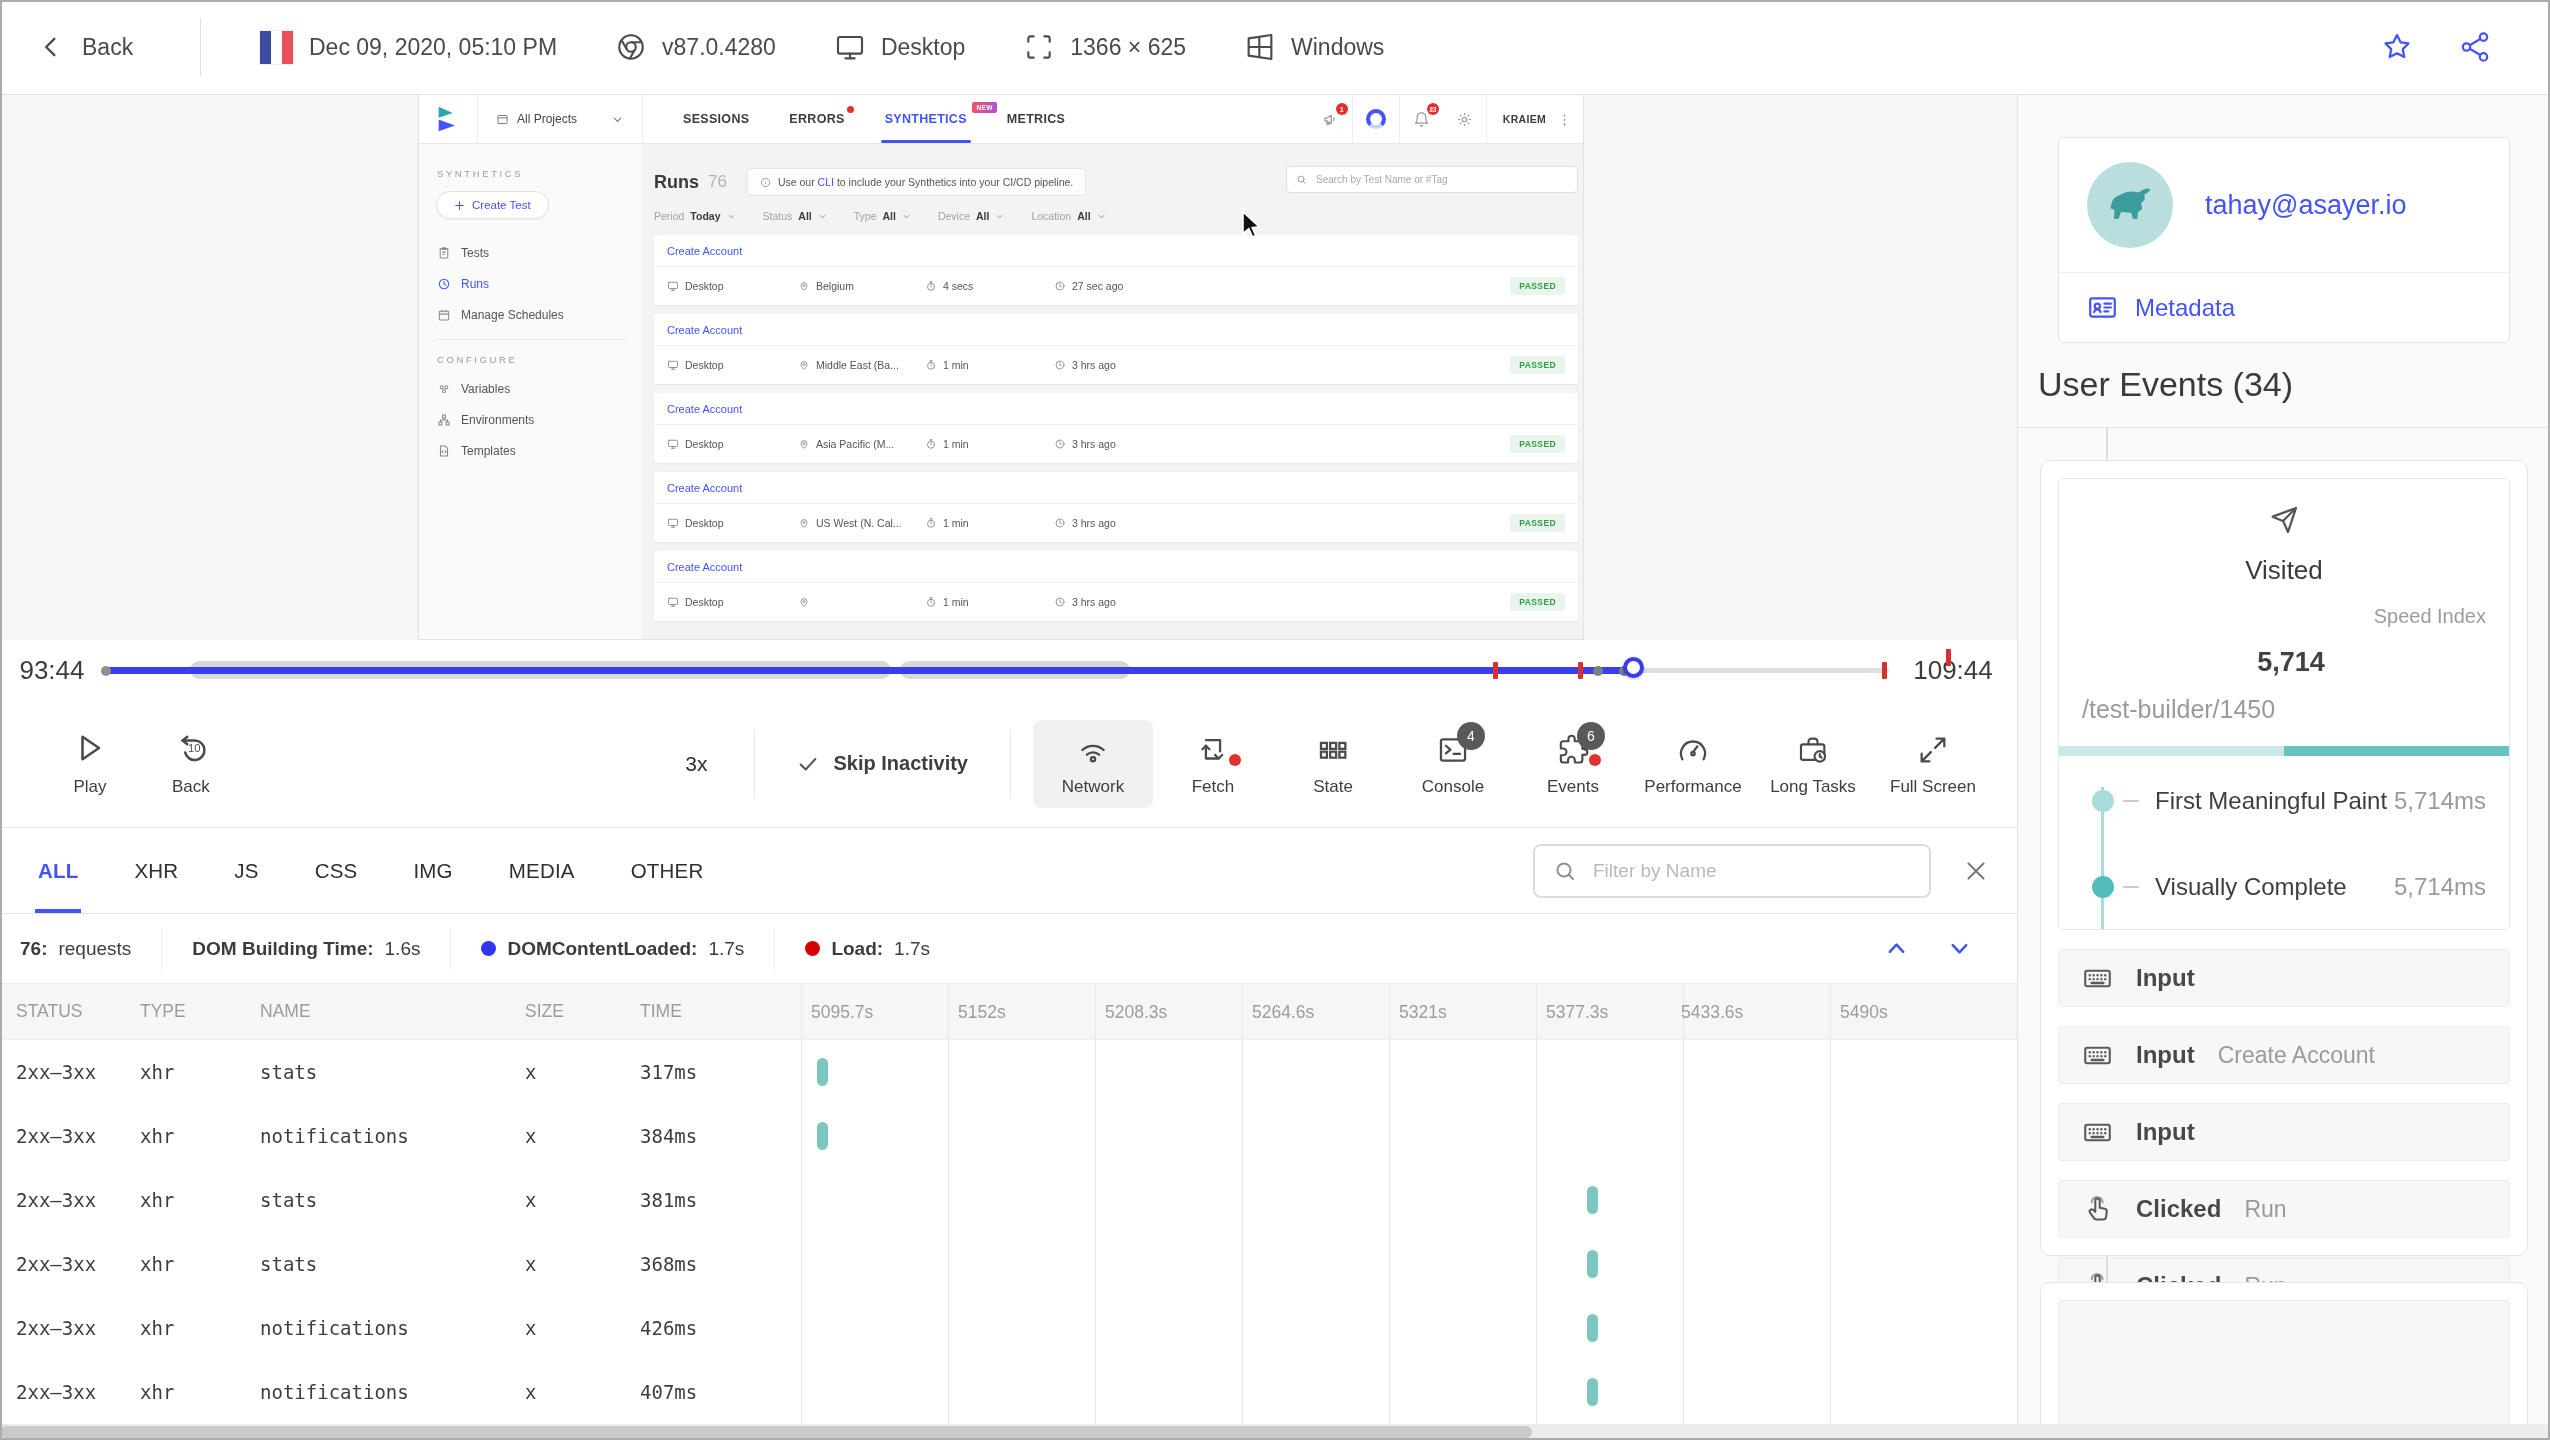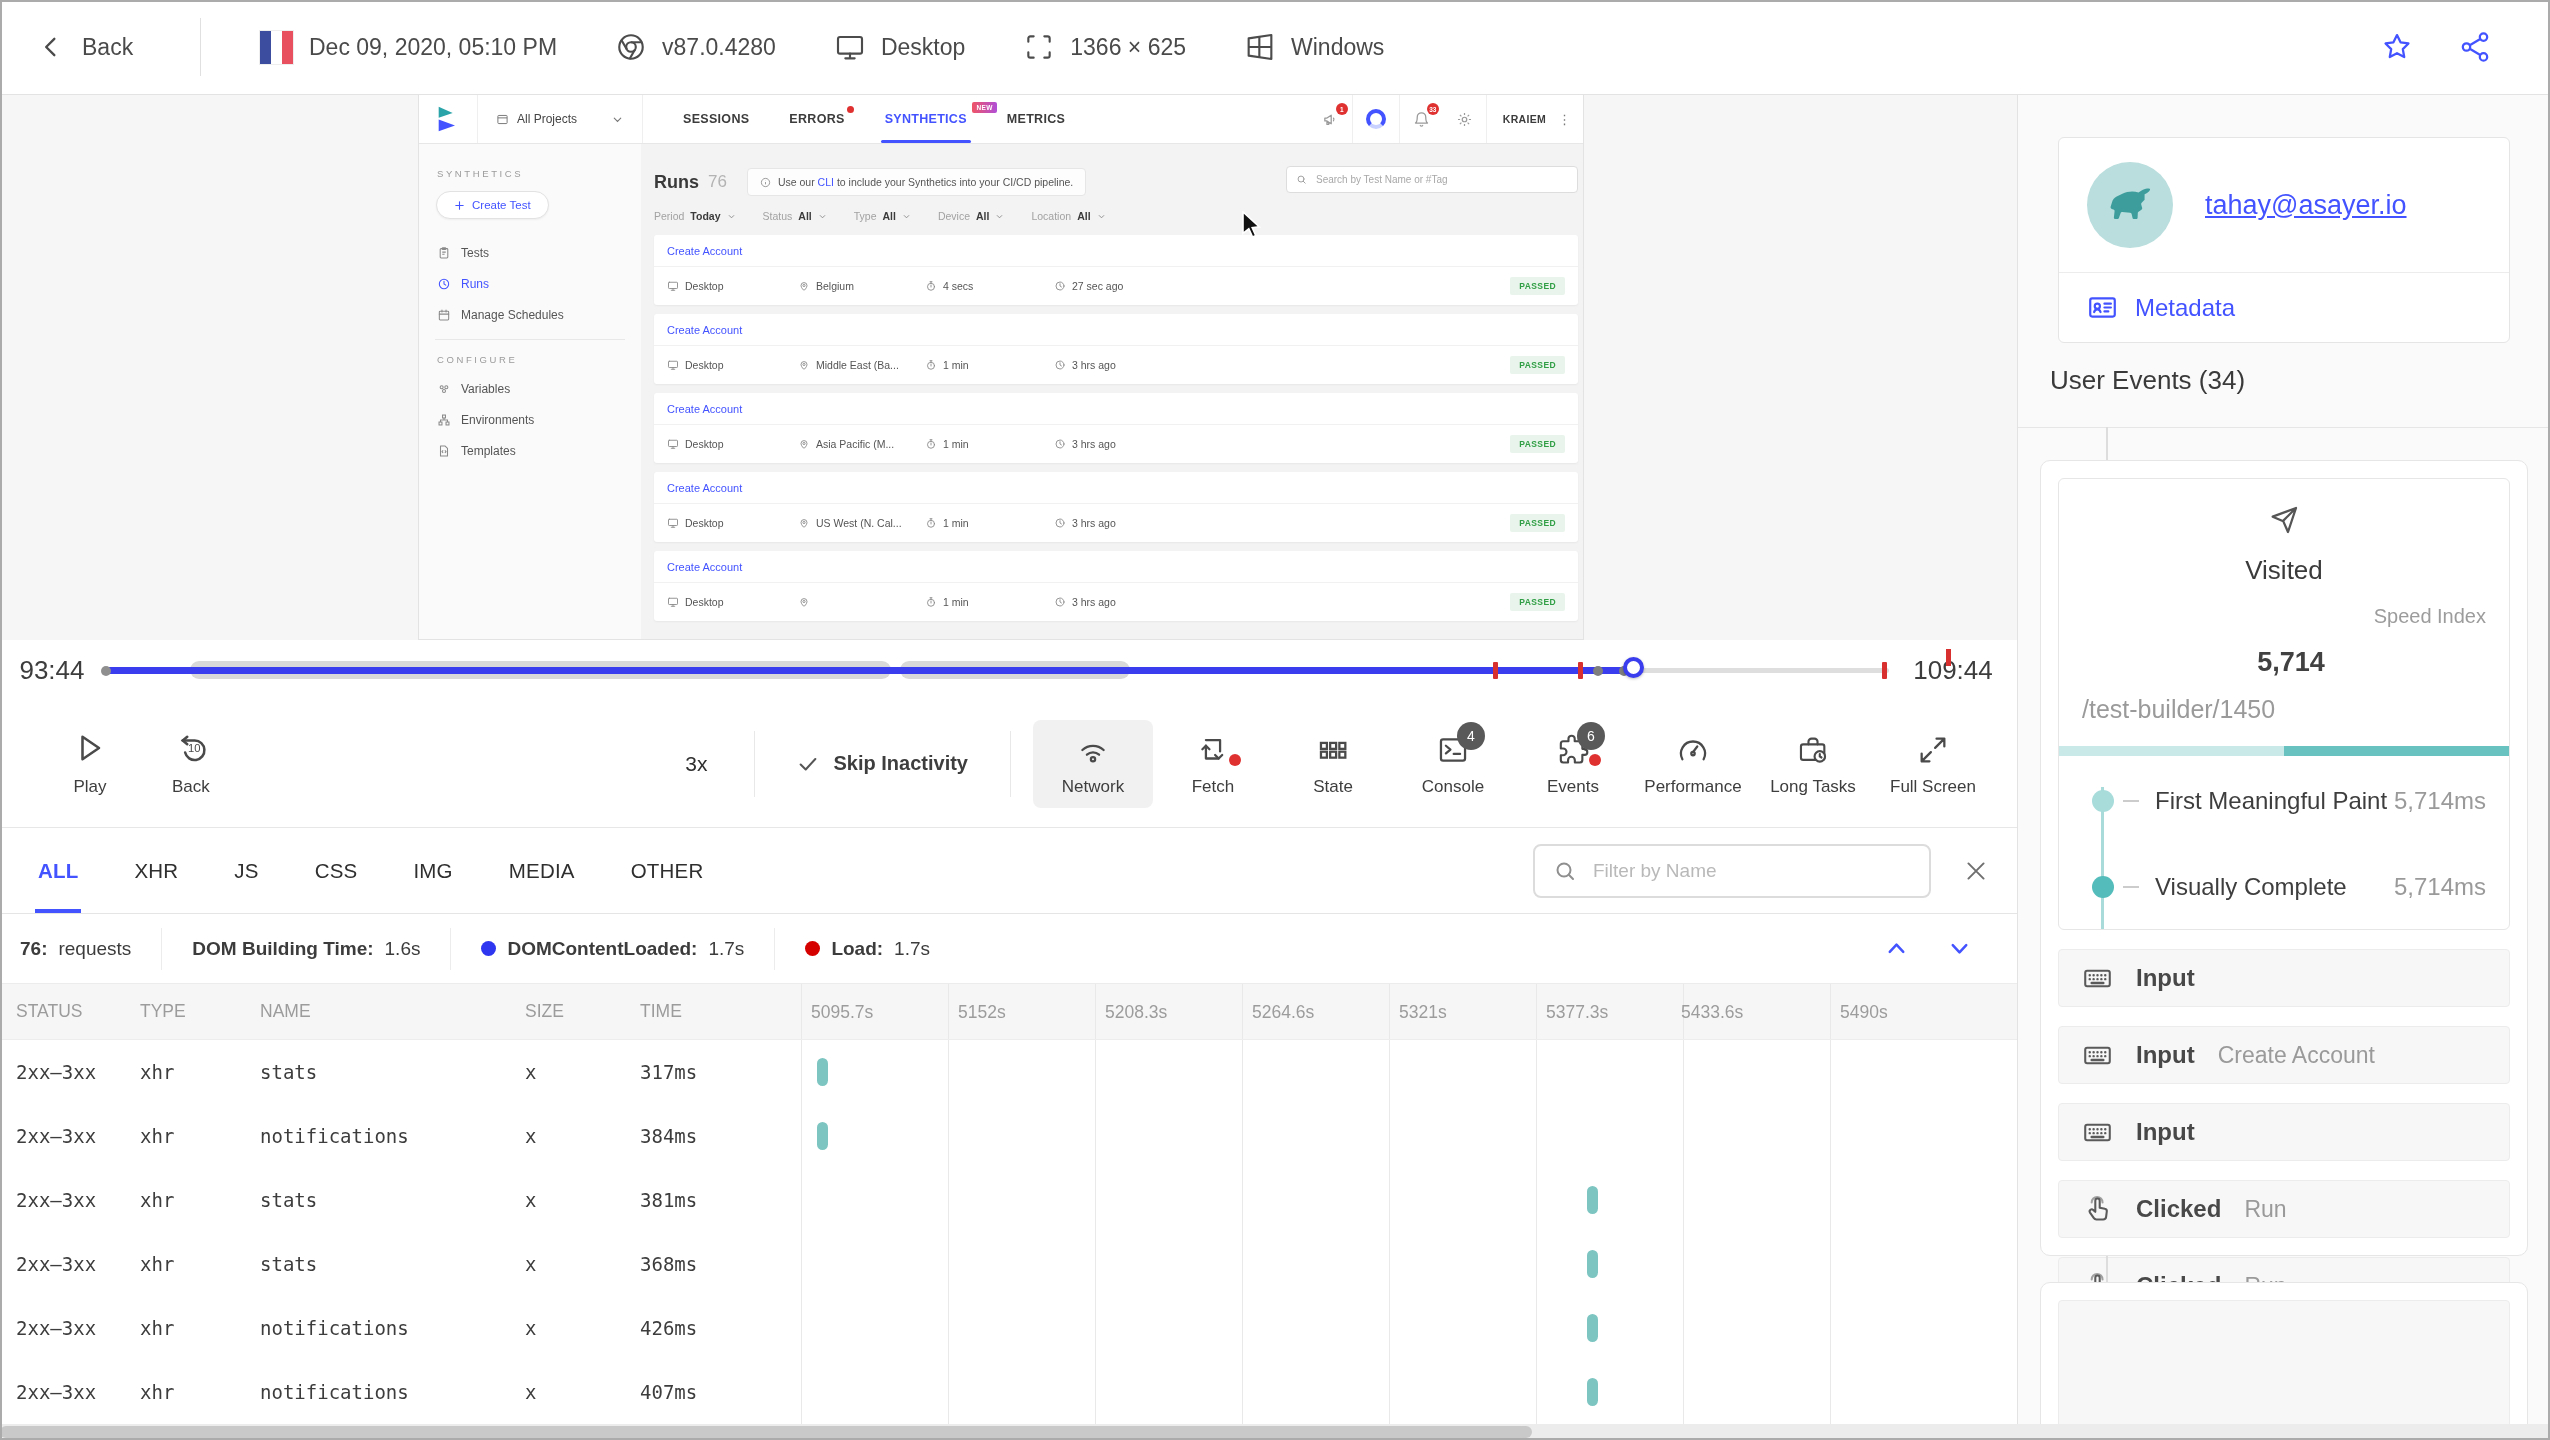--- a/index.html
+++ b/index.html
@@ -165,25 +165,25 @@
 
   .hscroll { position:absolute; left:0; top:1424px; width:2550px; height:16px; background:#ececec; z-index:30; }
   .hthumb { position:absolute; left:0; top:2px; width:1532px; height:12px; background:#c9c9c9; border-radius:6px; }
 
   
   .sidebar { position:absolute; left:2017px; top:95px; width:533px; height:1345px; background:#fafafa; border-left:1px solid #e3e3e3; overflow:hidden; }
   .user-card { position:absolute; left:40px; top:42px; width:452px; background:#fff; border:1px solid #e5e5e5; border-radius:6px; }
   .uc-top { display:flex; align-items:center; gap:32px; padding:24px 28px; }
   .avatar { width:86px; height:86px; border-radius:50%; background:#b9dedd; display:flex; align-items:center; justify-content:center; flex:0 0 auto; }
   .avatar svg { width:56px; height:56px; }
-  .uc-email { font-size:27px; color:#4353ff;text-decoration:underline; }
+  .uc-email { font-size:27px; color:#4353ff; }
   .uc-div { border-top:1px solid #ececec; }
   .uc-meta { display:flex; align-items:center; gap:17px; padding:19px 28px; color:#4353ff; font-size:24px; }
   .uc-meta svg { width:31px; height:31px; color:#4353ff; }
-  .ue-title { position:absolute; left:32px; top:270px; font-size:26px; color:#3a3a3a; }
+  .ue-title { position:absolute; left:20px; top:270px; font-size:34px; color:#3a3a3a; }
   .ue-hr { position:absolute; left:0; right:0; top:332px; border-top:1px solid #e6e6e6; }
   .vconn { position:absolute; left:88px; width:2px; background:#ddd; }
   .events-card { position:absolute; left:22px; top:365px; width:488px; height:796px; background:#fff; border:1px solid #e6e6e6;
                  border-radius:10px; padding:17px; }
   .visited-card { border:1px solid #e6e6e6; border-radius:6px; overflow:hidden; padding-bottom:28px; }
   .vc-head { display:flex; align-items:center; gap:19px; padding:25px 23px 0;flex-direction:column; }
   .vc-head svg { width:32px; height:32px; color:#555; flex:0 0 auto; }
   .vc-label { font-size:26px; color:#3b3b3b; }
   .vc-si-label { margin-left:auto; font-size:20px; color:#9c9c9c; }
   .vc-si-value { font-size:27px; color:#414141; margin-left:14px; font-weight:600; }

